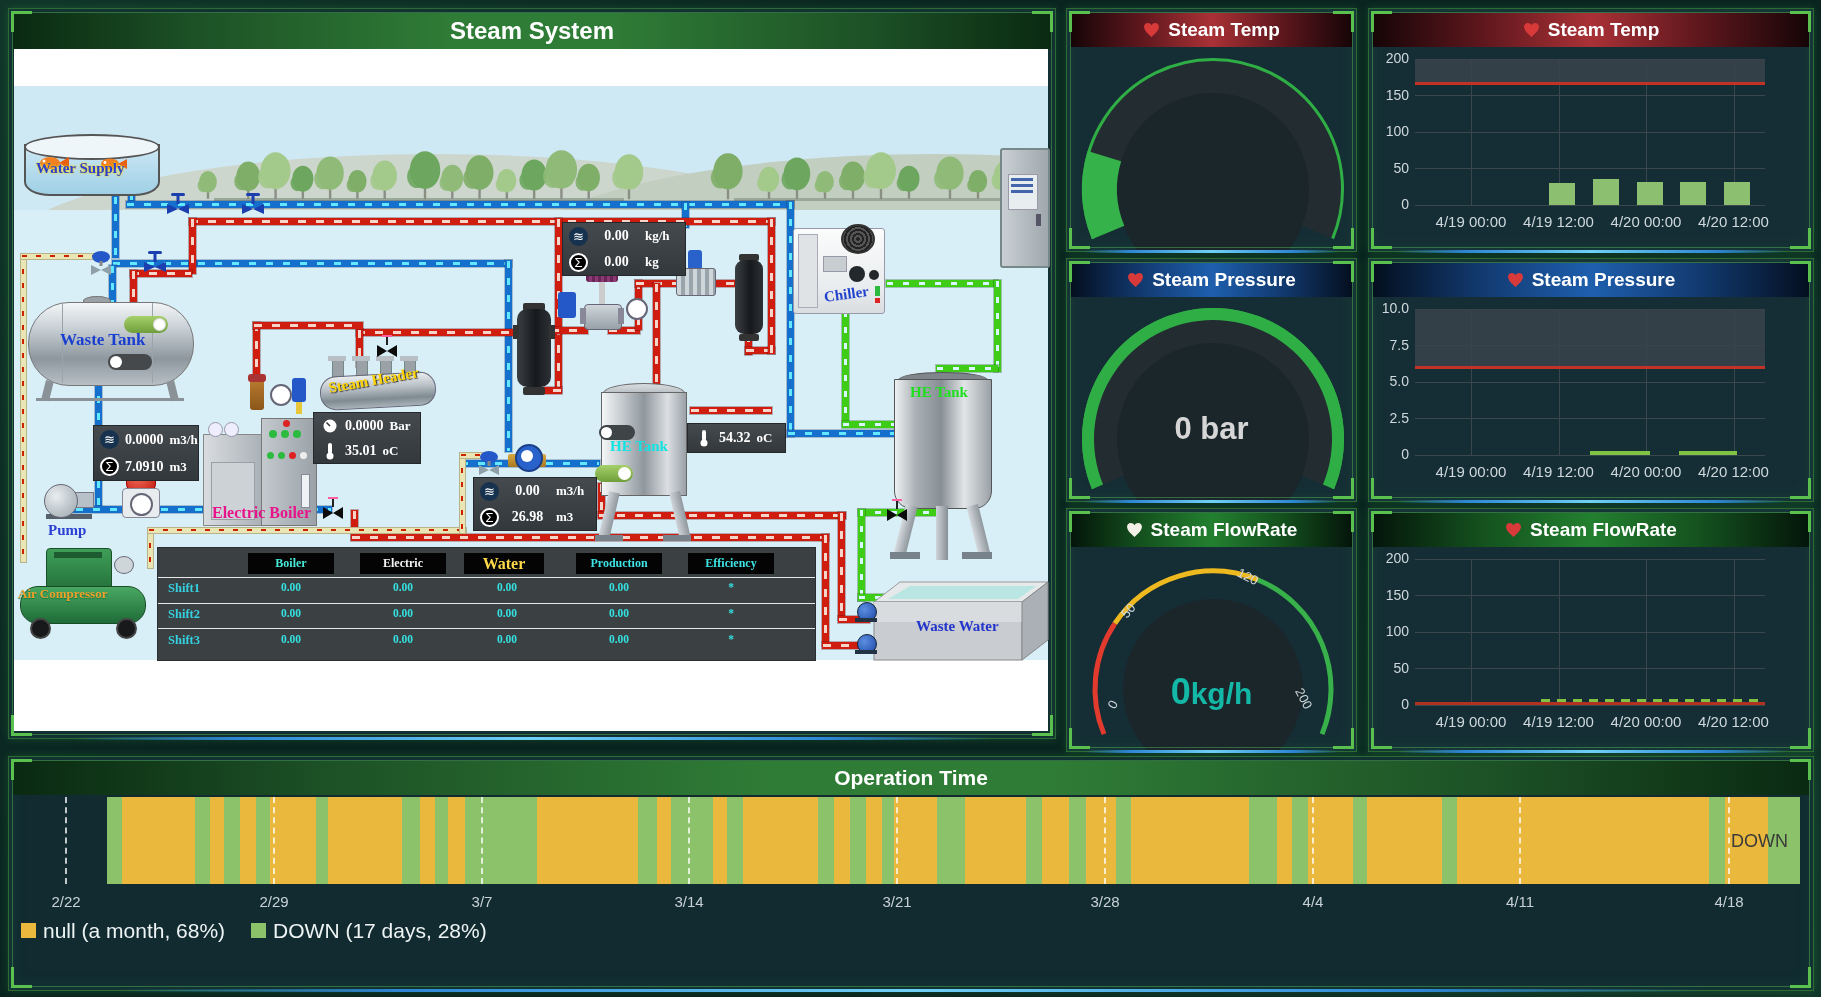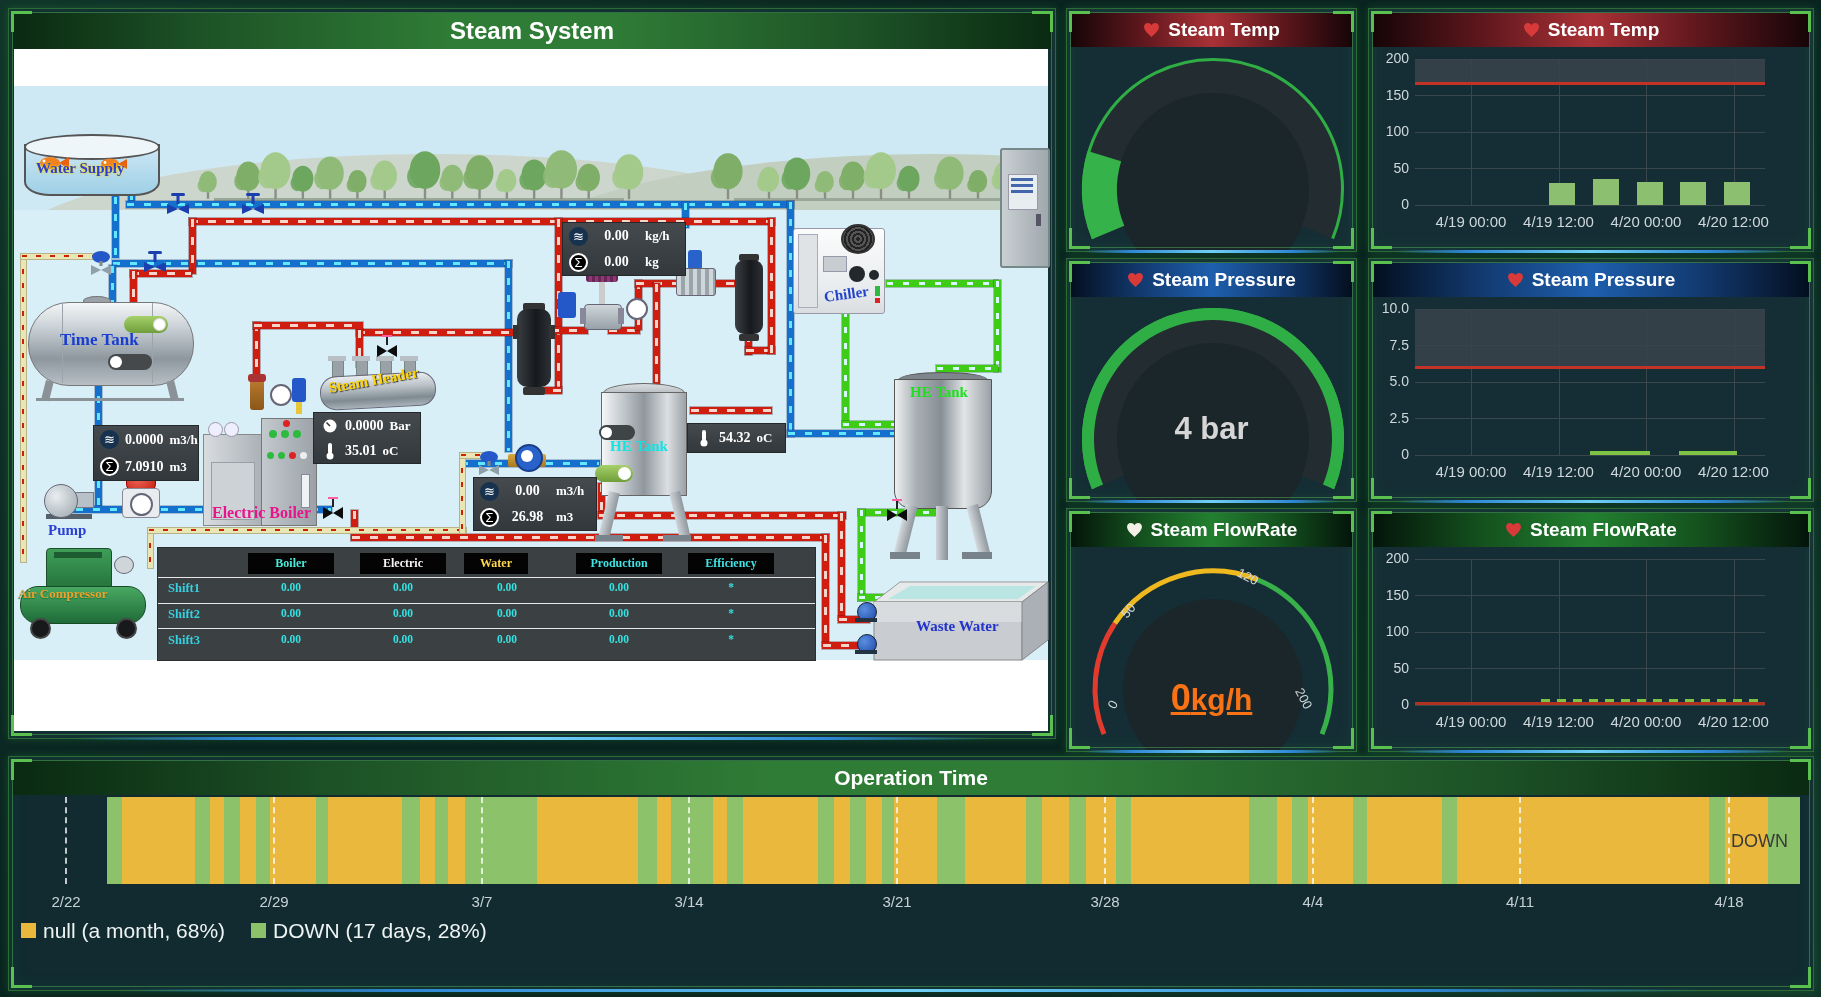--- a/index.html
+++ b/index.html
@@ -648,21 +648,21 @@
               </svg>
             </span>
             <span class="val">54.32</span>
             <span class="un">oC</span>
           </div>
         </div>
       </div>
     <div id="ptable" class="abs" style="left:157px;top:547px;width:657px;height:112px;background:#3b4043;border:1px solid #2c2f32;z-index:26;">
         <div class="abs ser" style="left:90px;top:5px;width:86px;height:21px;background:#040404;color:#49e8d8;font-weight:bold;font-size:12px;display:flex;align-items:center;justify-content:center;">Boiler</div>
         <div class="abs ser" style="left:202px;top:5px;width:86px;height:21px;background:#040404;color:#f5f5f5;font-weight:bold;font-size:12px;display:flex;align-items:center;justify-content:center;">Electric</div>
-        <div class="abs ser" style="left:306px;top:5px;width:64px;height:21px;background:#040404;color:#ffd94a;font-weight:bold;font-size:12px;display:flex;align-items:center;justify-content:center;">Water</div>
+        <div class="abs ser" style="left:306px;top:5px;width:80px;height:21px;background:#040404;color:#ffd94a;font-weight:bold;font-size:16px;display:flex;align-items:center;justify-content:center;">Water</div>
         <div class="abs ser" style="left:418px;top:5px;width:86px;height:21px;background:#040404;color:#3fe3e3;font-weight:bold;font-size:12px;display:flex;align-items:center;justify-content:center;">Production</div>
         <div class="abs ser" style="left:530px;top:5px;width:86px;height:21px;background:#040404;color:#3fe3e3;font-weight:bold;font-size:12px;display:flex;align-items:center;justify-content:center;">Efficiency</div>
         <div class="abs" style="left:0;top:29px;width:657px;height:1px;background:#e8e8e8;"></div>
         <div class="abs" style="left:0;top:55px;width:657px;height:1px;background:#e8e8e8;"></div>
         <div class="abs" style="left:0;top:80px;width:657px;height:1px;background:#e8e8e8;"></div>
         <div class="abs ser" style="left:10px;top:33px;font-size:12.5px;font-weight:bold;color:#35d0e0;">Shift1</div>
         <div class="abs ser" style="left:90px;top:33px;width:86px;text-align:center;font-size:11.5px;font-weight:bold;color:#35e0e0;">0.00</div>
         <div class="abs ser" style="left:202px;top:33px;width:86px;text-align:center;font-size:11.5px;font-weight:bold;color:#35e0e0;">0.00</div>
         <div class="abs ser" style="left:306px;top:33px;width:86px;text-align:center;font-size:11.5px;font-weight:bold;color:#35e0e0;">0.00</div>
         <div class="abs ser" style="left:418px;top:33px;width:86px;text-align:center;font-size:11.5px;font-weight:bold;color:#35e0e0;">0.00</div>
@@ -675,21 +675,21 @@
         <div class="abs ser" style="left:530px;top:59px;width:86px;text-align:center;font-size:11.5px;font-weight:bold;color:#35e0e0;">*</div>
         <div class="abs ser" style="left:10px;top:85px;font-size:12.5px;font-weight:bold;color:#35d0e0;">Shift3</div>
         <div class="abs ser" style="left:90px;top:85px;width:86px;text-align:center;font-size:11.5px;font-weight:bold;color:#35e0e0;">0.00</div>
         <div class="abs ser" style="left:202px;top:85px;width:86px;text-align:center;font-size:11.5px;font-weight:bold;color:#35e0e0;">0.00</div>
         <div class="abs ser" style="left:306px;top:85px;width:86px;text-align:center;font-size:11.5px;font-weight:bold;color:#35e0e0;">0.00</div>
         <div class="abs ser" style="left:418px;top:85px;width:86px;text-align:center;font-size:11.5px;font-weight:bold;color:#35e0e0;">0.00</div>
         <div class="abs ser" style="left:530px;top:85px;width:86px;text-align:center;font-size:11.5px;font-weight:bold;color:#35e0e0;">*</div>
       </div>
     <div id="dlabels">
         <span class="dlabel ser" style="left: 36px; top: 160px; font-size: 15px; color: rgb(42, 63, 212); text-shadow: rgb(255, 215, 0) 0px 0px 2px, rgb(255, 215, 0) 0px 0px 2px;">Water Supply</span>
-        <span class="dlabel ser" style="left: 60px; top: 330px; font-size: 17px; color: rgb(26, 63, 208);">Time Tank</span>
+        <span class="dlabel ser" style="left: 60px; top: 330px; font-size: 17px; color: rgb(26, 63, 208);">Waste Tank</span>
         <span class="dlabel ser" style="left: 48px; top: 522px; font-size: 15px; color: rgb(42, 63, 212);">Pump</span>
         <span class="dlabel ser" style="left: 18px; top: 586px; font-size: 13px; color: rgb(240, 160, 42); text-shadow: rgb(17, 119, 68) 0px 1px 1px;">Air Compressor</span>
         <span class="dlabel ser" style="left: 212px; top: 504px; font-size: 16px; color: rgb(232, 20, 140);">Electric Boiler</span>
         <span class="dlabel ser" style="left: 328px; top: 372px; font-size: 15px; color: rgb(255, 212, 0); text-shadow: rgb(51, 51, 51) 1px 1px 1px; transform: rotate(-10deg);">Steam Header</span>
         <span class="dlabel ser" style="left: 824px; top: 286px; font-size: 15px; color: rgb(34, 68, 204); transform: rotate(-8deg);">Chiller</span>
         <span class="dlabel ser" style="left: 610px; top: 438px; font-size: 15px; color: rgb(18, 227, 227);">HE Tank</span>
         <span class="dlabel ser" style="left: 910px; top: 384px; font-size: 15px; color: rgb(30, 224, 30);">HE Tank</span>
         <span class="dlabel ser" style="left: 916px; top: 618px; font-size: 15px; color: rgb(34, 51, 204); text-align: right;">Waste Water</span>
       </div>
   </div>
@@ -722,40 +722,40 @@
           <path d="M8 14 C3 10 1 7 1 4.5 C1 2.5 2.6 1 4.5 1 C6 1 7.3 1.9 8 3 C8.7 1.9 10 1 11.5 1 C13.4 1 15 2.5 15 4.5 C15 7 13 10 8 14 Z" fill="#d83a3a"></path>
         </svg>
         <span>Steam Pressure</span>
       </div>
       <svg class="abs" style="left:0;top:34px;z-index:3;" width="289" height="208">
         <circle cx="146" cy="146" r="97" fill="#1b262b"></circle>
         <path d="M 24.971781241021404 196.13152963982668 A 131 131 0 1 1 267.0282187589786 196.13152963982677 L 234.69243512108352 182.7376095070486 A 96 96 0 1 0 57.30756487891645 182.73760950704857 Z" fill="#232c30"></path>
         <path d="M 26.357600539788336 195.55750449127905 A 129.5 129.5 0 1 1 265.64239946021166 195.55750449127913" stroke="#2fae46" stroke-width="3" fill="none"></path>
         <path d="M 24.971781241021404 196.13152963982668 A 131 131 0 1 1 267.0282187589786 196.13152963982677 L 255.94166436884313 191.53932845144567 A 119 119 0 1 0 36.05833563115685 191.5393284514456 Z" fill="#2fae46"></path>
       </svg>
-      <div class="gval" style="top: 152px; font-size: 31px;">4 bar</div>
+      <div class="gval" style="top: 152px; font-size: 31px;">0 bar</div>
     </section>
   <section class="panel gpanel" id="gauge2" style="left:1066px;top:508px;width:289px;height:242px;background:#152e35;">
       <b class="ck tl"></b>
       <b class="ck tr"></b>
       <b class="ck bl"></b>
       <b class="ck br"></b>
       <div class="tbar green" style="font-size: 19px;">
         <svg width="17" height="16" viewBox="0 0 16 15">
           <path d="M8 14 C3 10 1 7 1 4.5 C1 2.5 2.6 1 4.5 1 C6 1 7.3 1.9 8 3 C8.7 1.9 10 1 11.5 1 C13.4 1 15 2.5 15 4.5 C15 7 13 10 8 14 Z" fill="#f3f0e7"></path>
         </svg>
         <span>Steam FlowRate</span>
       </div>
       <svg class="abs" style="left:0;top:34px;z-index:3;" width="289" height="208">
         <circle cx="146" cy="146" r="90" fill="#1b262b"></circle>
         <path d="M 36.982215163668144 191.15664501908054 A 118 118 0 0 1 47.88658574829965 80.44271250368695" stroke="#e23b2e" stroke-width="5" fill="none"></path>
         <path d="M 47.88658574829965 80.44271250368695 A 118 118 0 0 1 191.1566450190806 36.98221516366816" stroke="#eeb81f" stroke-width="5" fill="none"></path>
         <path d="M 191.1566450190806 36.98221516366816 A 118 118 0 0 1 255.01778483633183 191.1566450190806" stroke="#38b14a" stroke-width="5" fill="none"></path>
       </svg>
-      <div class="gval" style="top: 168px; font-size: 30px; color: #f97316; text-decoration: underline;"><b style="font-size:36px;">0</b>kg/h</div>
+      <div class="gval" style="top: 162px; font-size: 30px; color: #14b8a6;"><b style="font-size:36px;">0</b>kg/h</div>
       <div class="glabel" style="left: 42px; top: 188px; transform: rotate(-62deg);">0</div>
       <div class="glabel" style="left: 54px; top: 94px; transform: rotate(-48deg);">50</div>
       <div class="glabel" style="left: 170px; top: 60px; transform: rotate(26deg);">120</div>
       <div class="glabel" style="left: 226px; top: 182px; transform: rotate(62deg);">200</div>
     </section>
 
   <section class="panel cpanel" id="chart0" style="left:1368px;top:8px;width:444px;height:242px;background:#152e35;">
       <b class="ck tl"></b>
       <b class="ck tr"></b>
       <b class="ck bl"></b>

